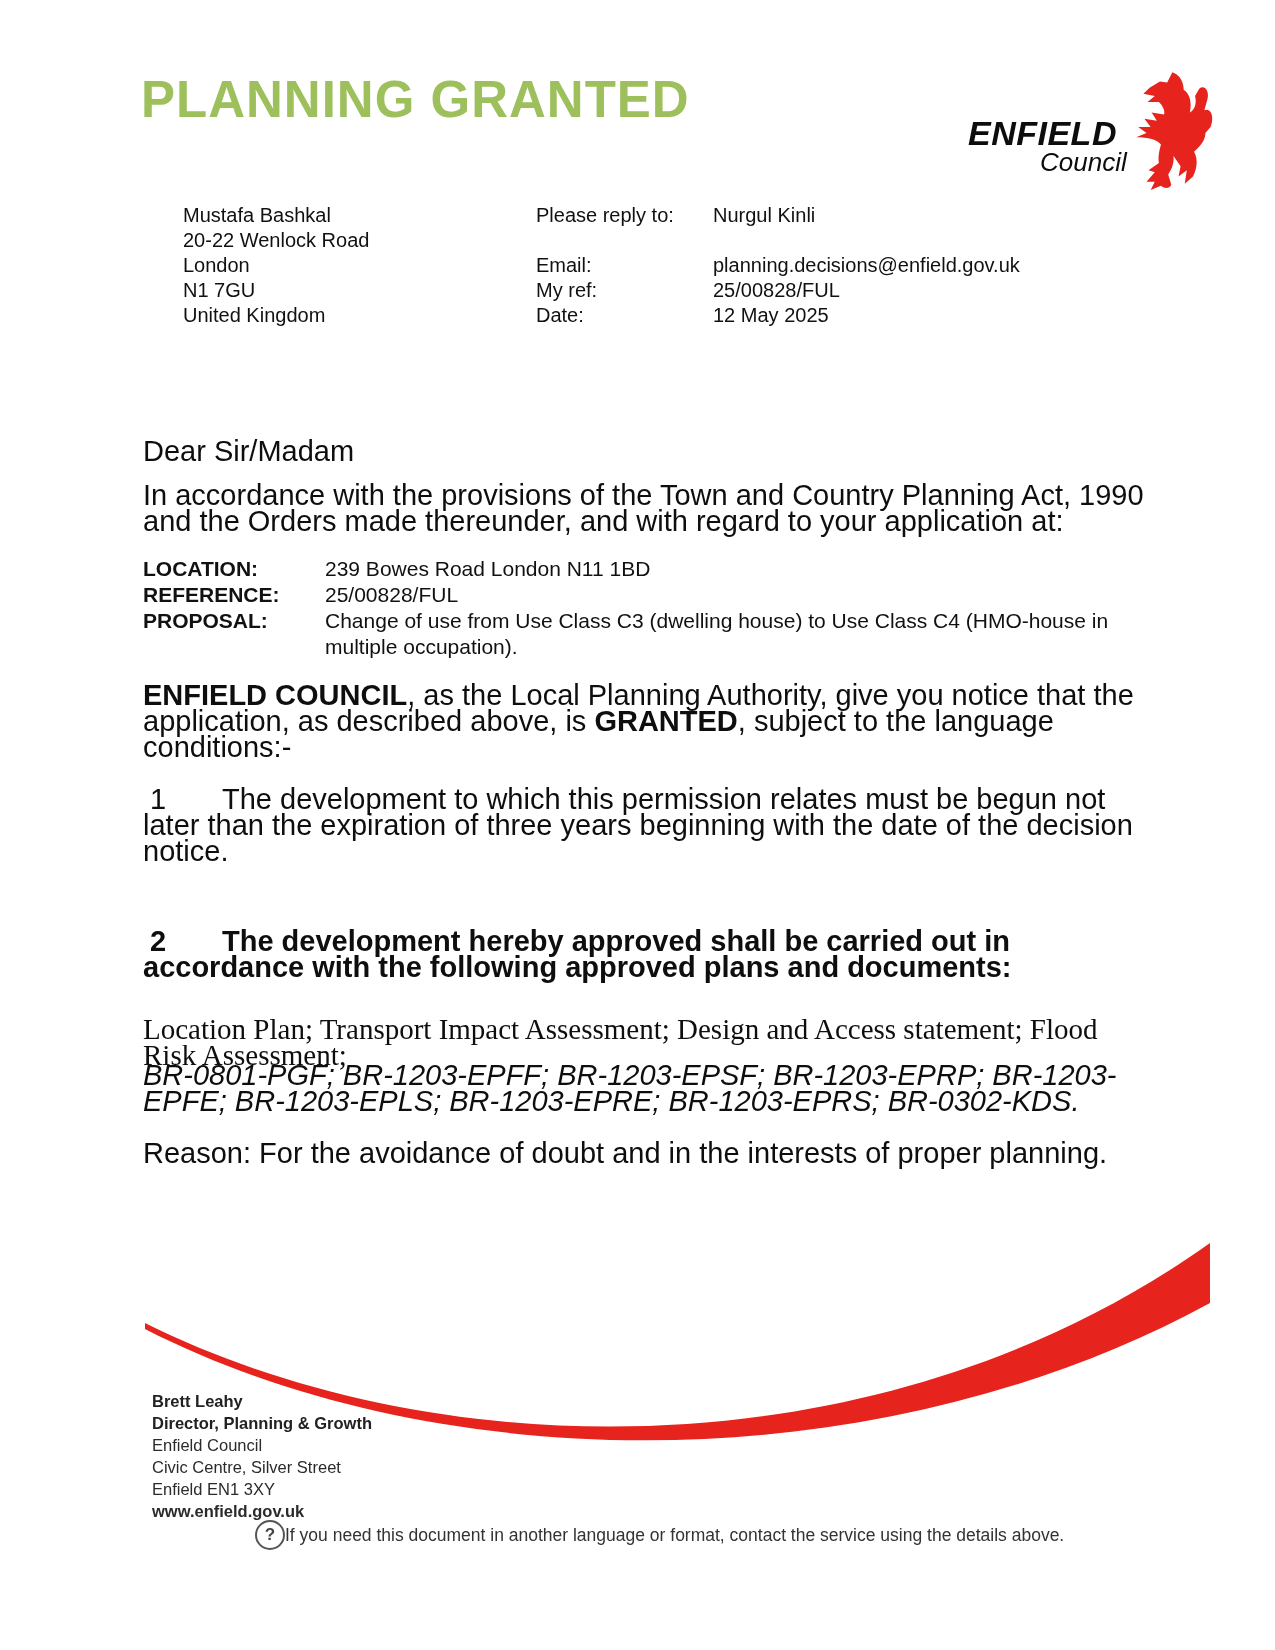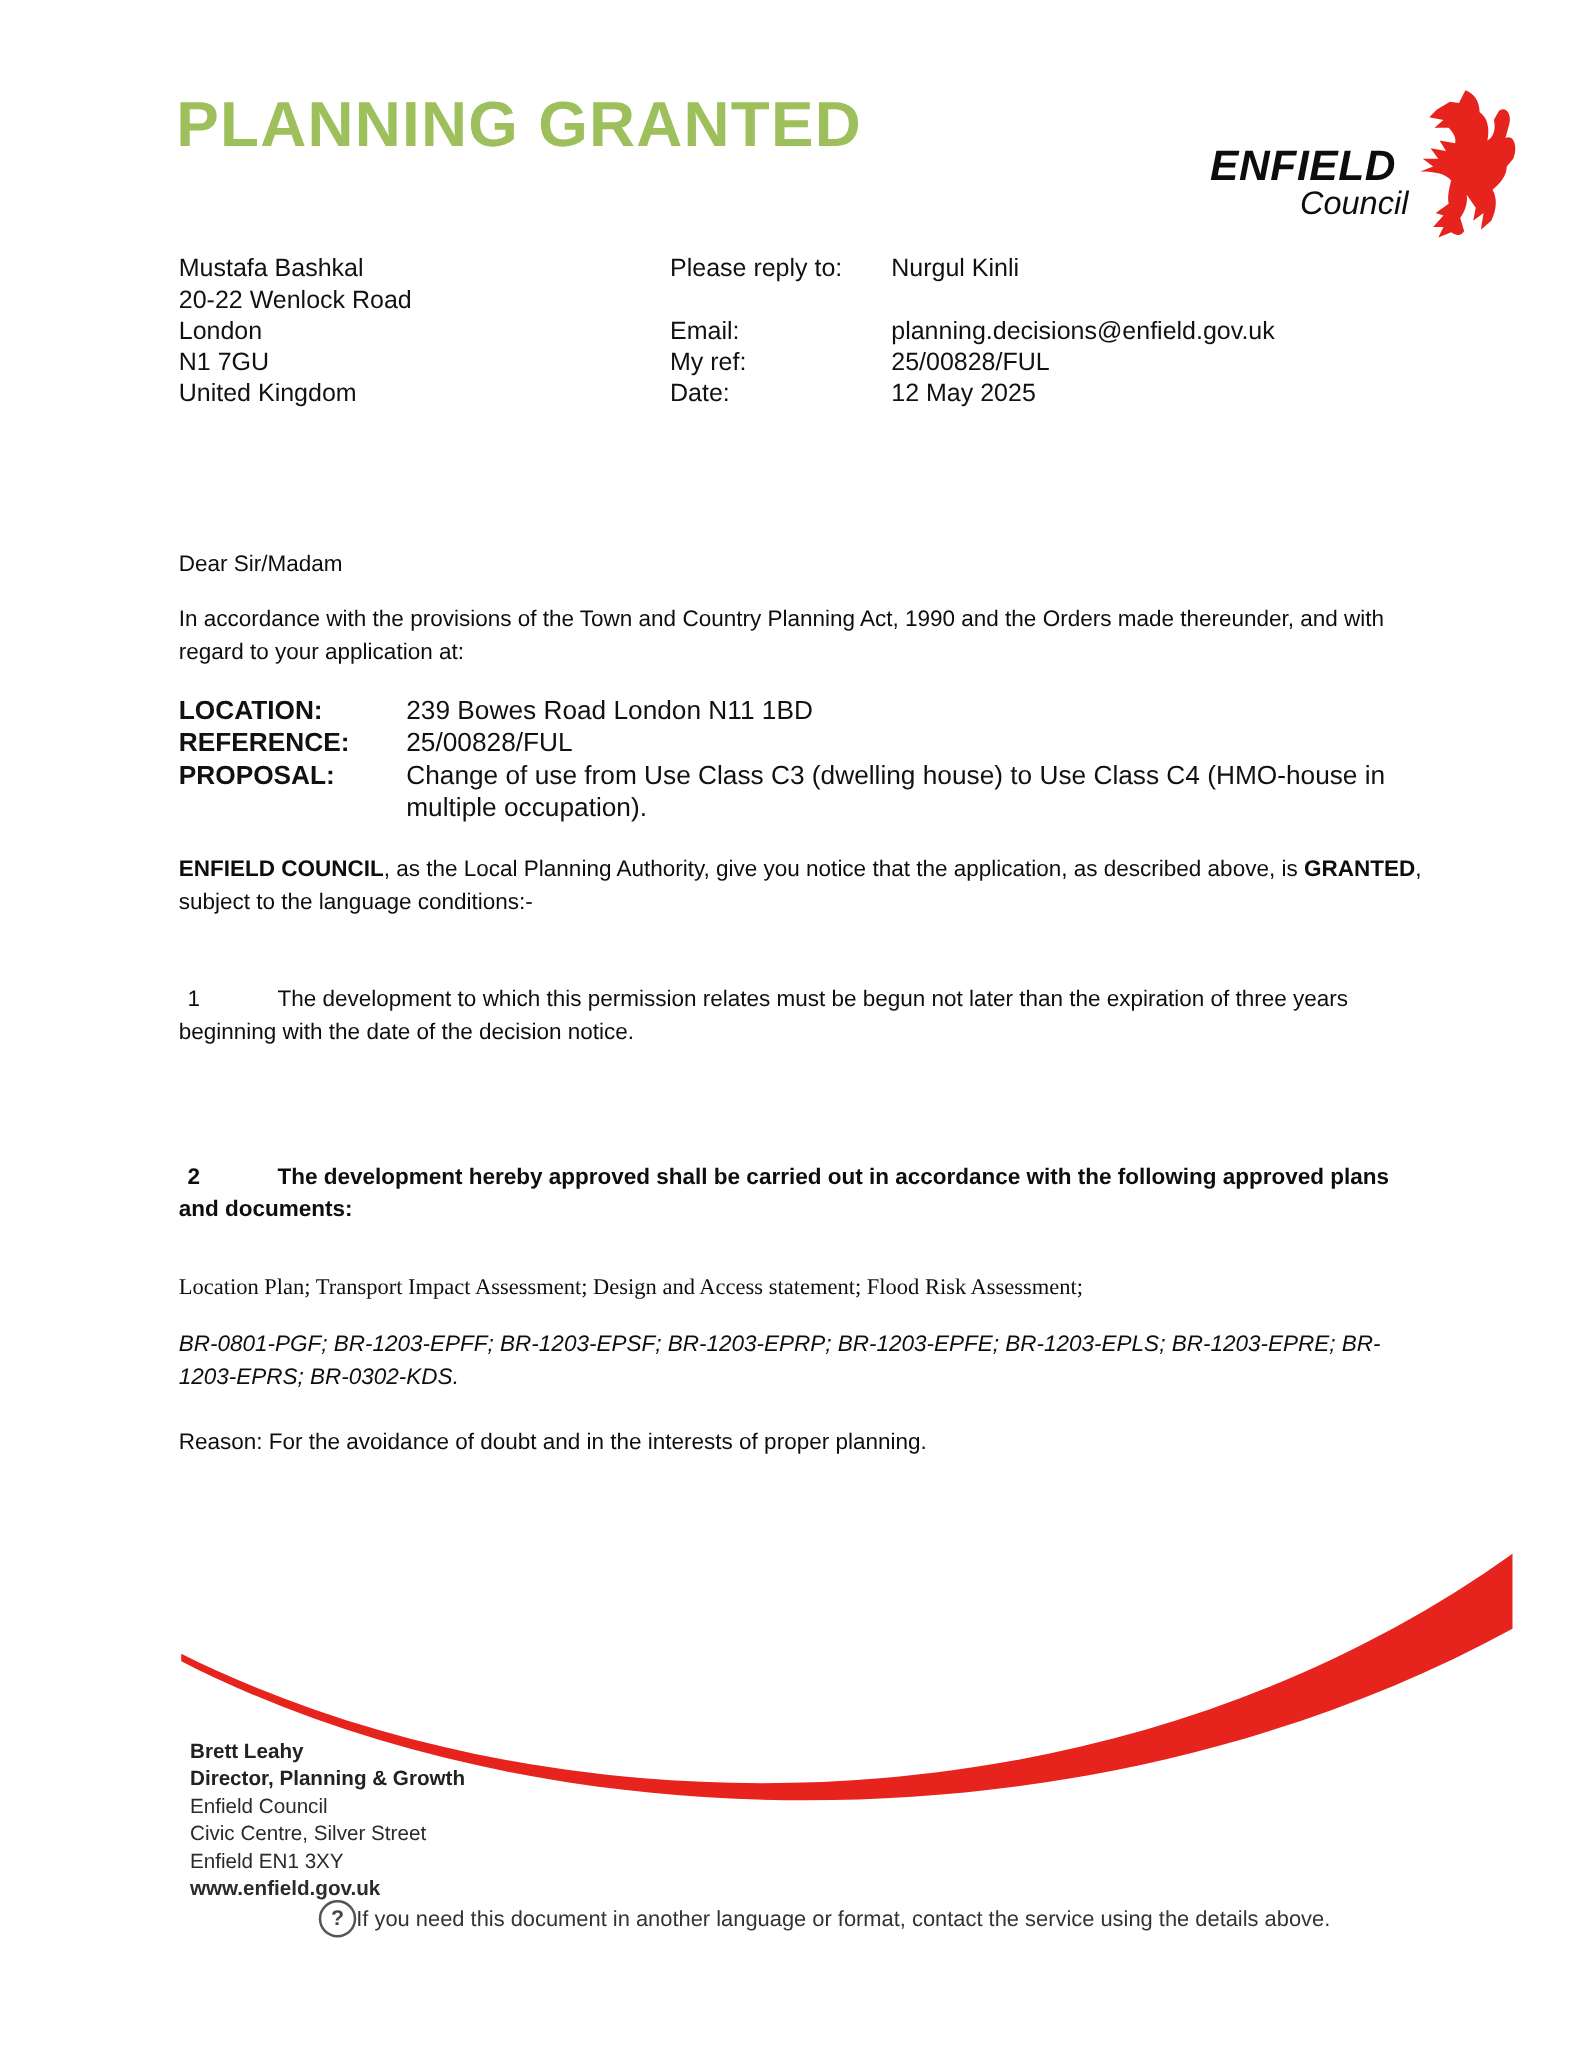--- a/index.html
+++ b/index.html
@@ -18,27 +18,27 @@
     font-size:34px; font-weight:bold; font-style:italic; letter-spacing:.5px; color:#0d0d0d;
     white-space:nowrap;
   }
   .logo-council{
     position:absolute; left:1040px; top:147px;
     font-size:26px; font-style:italic; color:#0d0d0d; white-space:nowrap;
   }
   .logo-beast{ position:absolute; left:1110px; top:68px; width:104px; height:124px; }
   
   .addr-block{ position:absolute; left:143px; top:203px; font-size:20px; line-height:25px; }
-  .addr-block div{ min-height:25px; }
+  .addr-block div{ min-height:25px;margin-left:40px; }
   .reply-block{ position:absolute; left:536px; top:203px; font-size:20px; line-height:25px; }
   .reply-row{ display:flex; min-height:25px; }
   .reply-label{ width:177px; flex:0 0 177px; }
   .reply-value{ white-space:nowrap; }
   
-  .bodytext{ position:absolute; left:143px; width:1002px; font-size:18px; line-height:26px; color:#0e0e0e; }
+  .bodytext{ position:absolute; left:143px; width:1002px; font-size:29px; line-height:26px; color:#0e0e0e; }
   .p-salutation{ top:438px; }
   .p-intro{ top:482px; }
   .details{ position:absolute; left:143px; top:556px; width:1002px; font-size:21px; line-height:26px; }
   .detail-row{ display:flex; }
   .detail-label{ flex:0 0 182px; font-weight:bold; }
   .detail-value{ width:790px; }
   .p-notice{ top:682px; }
   .p-cond1{ top:786px; }
   .p-reason1{ top:862px; }
   .p-cond2{ top:928px;font-weight:bold; }

